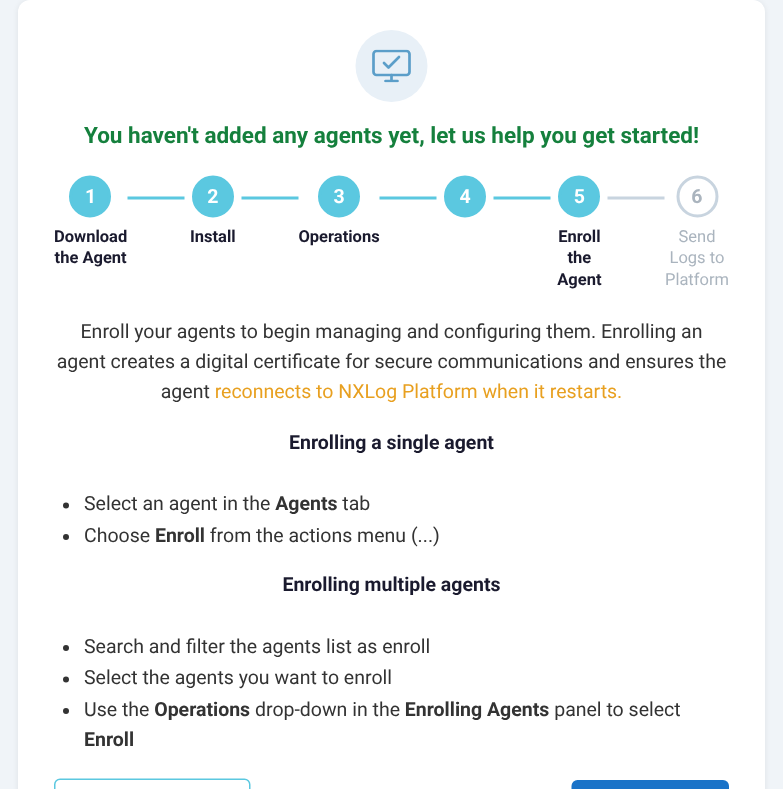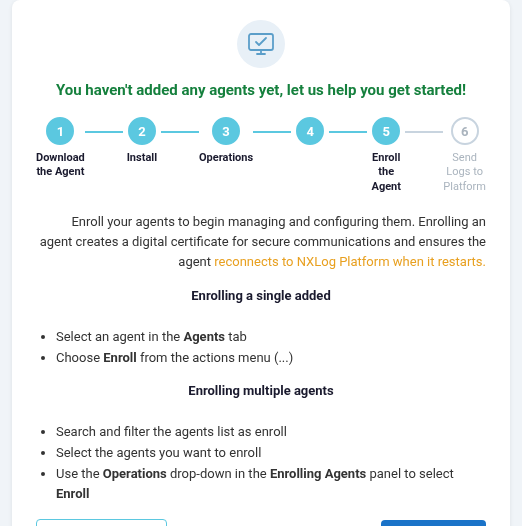--- a/index.html
+++ b/index.html
@@ -100,21 +100,21 @@
     }
     .step-connector.inactive {
       background: #c8d4df;
     }
     
     .description {
       font-size: 13px;
       color: #333;
       line-height: 1.55;
       margin-bottom: 16px;
-      text-align: right;
+      text-align: center;
     }
     .description .highlight {
       color: #e8a020;
     }
     
     .section-title {
       font-size: 13px;
       font-weight: 700;
       text-align: center;
       color: #1a1a2e;
@@ -214,21 +214,21 @@
     <div class="step">
       <div class="step-circle inactive">6</div>
       <div class="step-label inactive">Send Logs to Platform</div>
     </div>
   </div>
 
   <div class="description">
     Enroll your agents to begin managing and configuring them. Enrolling an agent creates a digital certificate for secure communications and ensures the agent <span class="highlight">reconnects to NXLog Platform when it restarts.</span>
   </div>
 
-  <div class="section-title">Enrolling a single added</div>
+  <div class="section-title">Enrolling a single agent</div>
   <ul class="bullet-list">
     <li>Select an agent in the <strong>Agents</strong> tab</li>
     <li>Choose <strong>Enroll</strong> from the actions menu (...)</li>
   </ul>
 
   <div class="section-title">Enrolling multiple agents</div>
   <ul class="bullet-list">
     <li>Search and filter the agents list as enroll</li>
     <li>Select the agents you want to enroll</li>
     <li>Use the <strong>Operations</strong> drop-down in the <strong>Enrolling Agents</strong> panel to select <strong>Enroll</strong></li>

